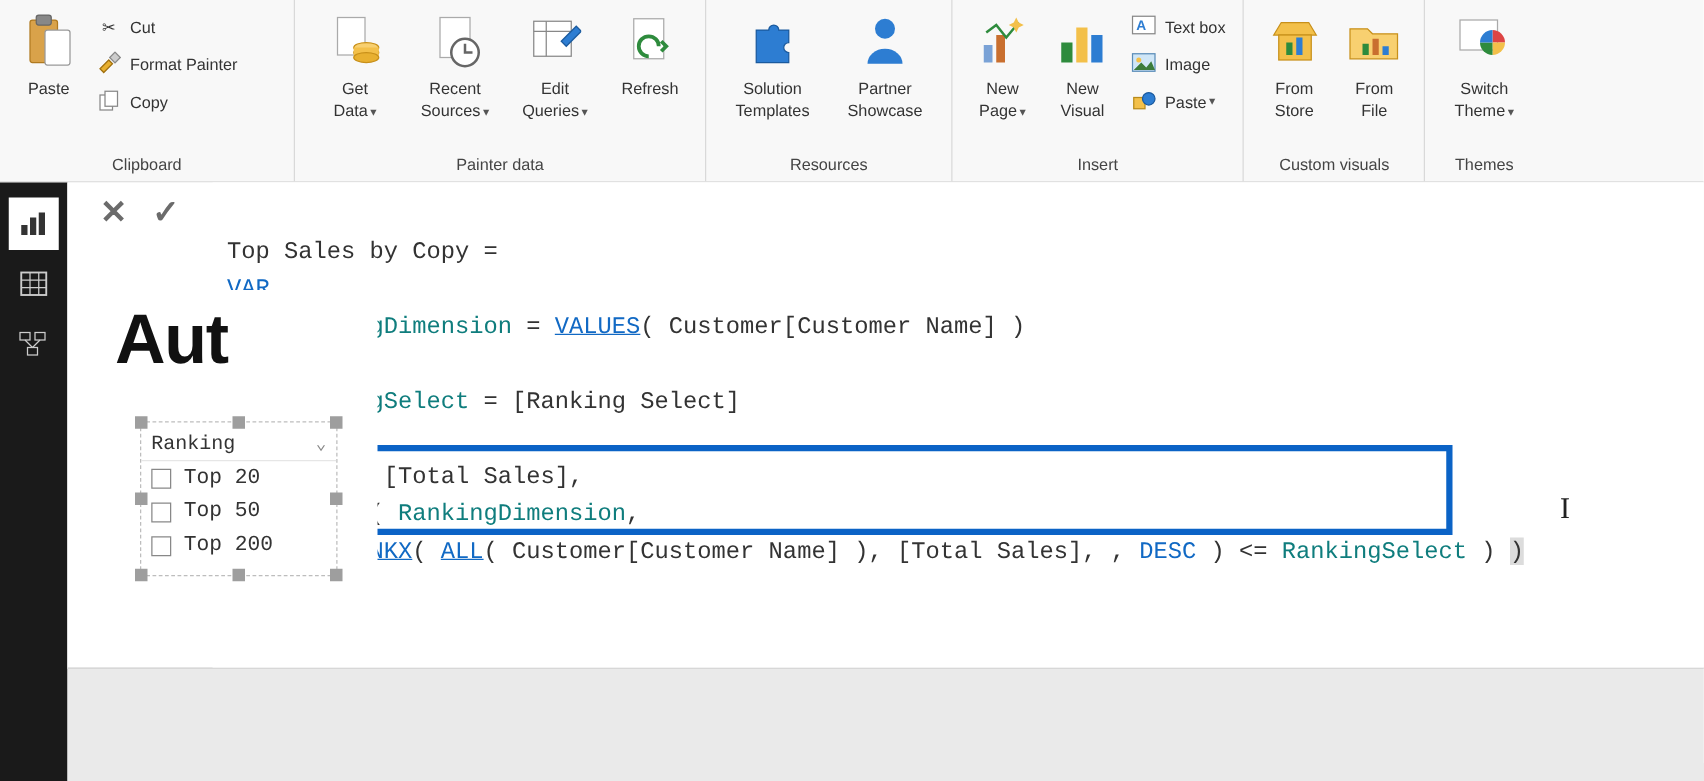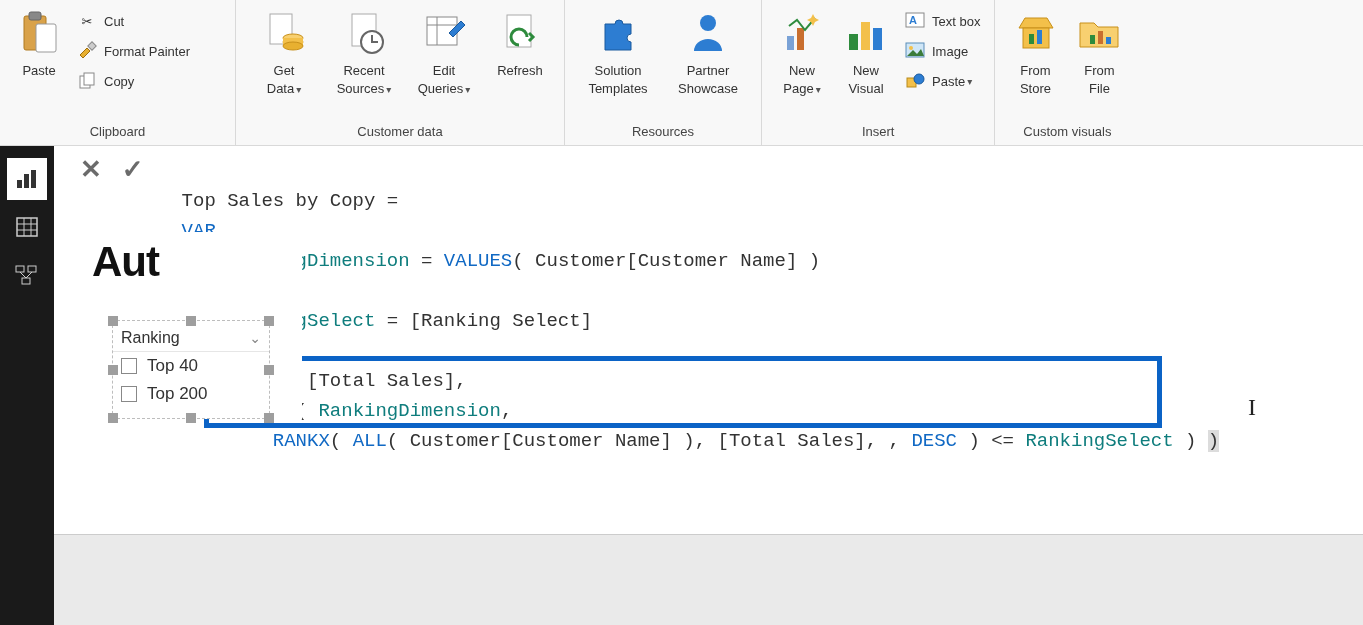--- a/index.html
+++ b/index.html
@@ -21,26 +21,26 @@
   .rail button{width:40px;height:42px;background:transparent;border:none;color:#d0d0d0;display:flex;align-items:center;justify-content:center;margin-bottom:6px;}
   .rail button.active{background:#fff;color:#333;}
   
   .stage{position:absolute;left:54px;top:146px;right:0;bottom:0;background:#eaeaea;}
   .formula-row{display:flex;align-items:flex-start;background:#fff;border-bottom:1px solid #ccc;}
   .formula-actions{display:flex;align-items:center;padding:6px 16px 0 16px;height:40px;}
   .formula-actions span{font-size:26px;color:#6b6b6b;margin:0 10px;font-weight:bold;line-height:26px;}
   .editor{flex:1;padding:10px 18px 18px 12px;font-family:Consolas,"Courier New",monospace;font-size:19px;line-height:30px;color:#333;white-space:pre;background:#fff;position:relative;}
   .kw{color:#1169c4;}
   .id{color:#0f7d7d;}
-  .fn{color:#1169c4;}
+  .fn{color:#1169c4;text-decoration:underline;}
   .hlbox{position:absolute;border:5px solid #0b63c6;pointer-events:none;}
   
   .page{position:absolute;left:28px;top:86px;width:220px;background:#fff;box-shadow:0 0 0 0 transparent;}
-  .page-title{font-size:42px;font-weight:800;color:#111;padding:6px 10px 0 10px;letter-spacing:-1px;}
-  .slicer{margin:34px 0 0 30px;width:158px;border:1px dashed #bdbdbd;position:relative;padding:6px 0 10px 0;}
+  .page-title{font-size:56px;font-weight:800;color:#111;padding:6px 10px 0 10px;letter-spacing:-1px;}
+  .slicer{margin:34px 0 0 30px;width:158px;border:1px dashed #bdbdbd;position:relative;padding:6px 0 10px 0;font-family:Liberation Mono, monospace;}
   .slicer-handle{position:absolute;width:10px;height:10px;background:#9e9e9e;}
   .sh-tl{left:-5px;top:-5px}.sh-tr{right:-5px;top:-5px}.sh-bl{left:-5px;bottom:-5px}.sh-br{right:-5px;bottom:-5px}
   .sh-ml{left:-5px;top:50%;margin-top:-5px}.sh-mr{right:-5px;top:50%;margin-top:-5px}
   .sh-tc{left:50%;top:-5px;margin-left:-5px}.sh-bc{left:50%;bottom:-5px;margin-left:-5px}
   .slicer-title{font-size:16px;color:#333;padding:2px 8px 4px 8px;border-bottom:1px solid #e6e6e6;display:flex;justify-content:space-between;align-items:center;}
   .slicer-item{display:flex;align-items:center;font-size:17px;color:#333;padding:4px 8px;}
   .chk{width:16px;height:16px;border:1.5px solid #888;margin-right:10px;}
   .cursor{position:absolute;font-size:24px;color:#222;}
   svg{display:block}
 </style>
@@ -131,21 +131,21 @@
         <div class="icon-slot">
           <svg width="42" height="44">
               <rect x="8" y="4" width="24" height="32" fill="#fff" stroke="#aaa"></rect>
               <path d="M20 34 a8 8 0 1 1 8 -8" fill="none" stroke="#2e8b3d" stroke-width="3"></path>
               <path d="M30 22 l4 4 l-4 4" fill="none" stroke="#2e8b3d" stroke-width="3"></path>
             </svg>
         </div>
         <div class="caption">Refresh</div>
       </div>
     </div>
-    <div class="label">Customer data</div>
+    <div class="label">Painter data</div>
   </div>
 
   <div class="rgroup">
     <div class="buttons">
       <div class="vbtn" style="width:90px">
         <div class="icon-slot">
           <svg width="42" height="42">
               <path d="M8 12 h10 a4 4 0 0 1 8 0 h8 v10 a4 4 0 0 0 0 8 v8 h-26 z" fill="#2d7dd2" stroke="#1a5a9e"></path>
             </svg>
         </div>
@@ -249,20 +249,39 @@
               <rect x="30" y="24" width="5" height="7" fill="#2d7dd2"></rect>
             </svg>
         </div>
         <div class="caption" style="white-space:pre-line">From
 File</div>
       </div>
     </div>
     <div class="label">Custom visuals</div>
   </div>
 
+  <div class="rgroup">
+    <div class="buttons">
+      <div class="vbtn" style="width:78px">
+        <div class="icon-slot">
+          <svg width="46" height="42">
+              <rect x="4" y="4" width="30" height="24" fill="#fff" stroke="#aaa"></rect>
+              <path d="M30 22 a10 10 0 1 0 0.1 0" fill="none"></path>
+              <path d="M30 22 L30 12 A10 10 0 0 1 40 22 Z" fill="#d44"></path>
+              <path d="M30 22 L40 22 A10 10 0 0 1 30 32 Z" fill="#f3c04a"></path>
+              <path d="M30 22 L30 32 A10 10 0 0 1 20 22 Z" fill="#2e8b3d"></path>
+              <path d="M30 22 L20 22 A10 10 0 0 1 30 12 Z" fill="#2d7dd2"></path>
+            </svg>
+        </div>
+        <div class="caption"><span style="white-space:pre-line">Switch
+Theme</span><span class="dd">▾</span></div>
+      </div>
+    </div>
+    <div class="label">Themes</div>
+  </div>
 
 </div>
 
 <div class="rail">
   <button class="active">
     <svg width="24" height="22">
         <rect x="2" y="12" width="5" height="8" fill="#333"></rect>
         <rect x="9" y="6" width="5" height="14" fill="#333"></rect>
         <rect x="16" y="2" width="5" height="18" fill="#333"></rect>
       </svg>
@@ -320,21 +339,25 @@
       <div class="slicer-handle sh-ml"></div>
       <div class="slicer-handle sh-mr"></div>
       <div class="slicer-handle sh-tc"></div>
       <div class="slicer-handle sh-bc"></div>
       <div class="slicer-title">
         <span>Ranking</span>
         <span style="font-size:14px;color:#888">⌄</span>
       </div>
       <div class="slicer-item">
           <span class="chk"></span>
-          <span>Top 40</span>
+          <span>Top 20</span>
+        </div>
+      <div class="slicer-item">
+          <span class="chk"></span>
+          <span>Top 50</span>
         </div>
       <div class="slicer-item">
           <span class="chk"></span>
           <span>Top 200</span>
         </div>
     </div>
   </div>
 
 </div>
 

